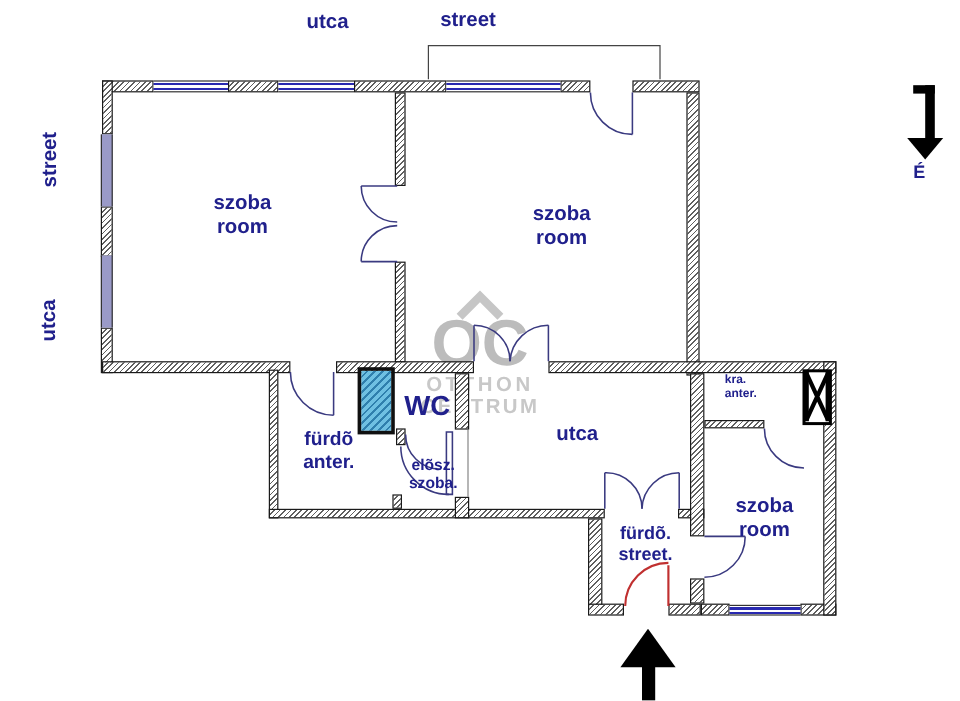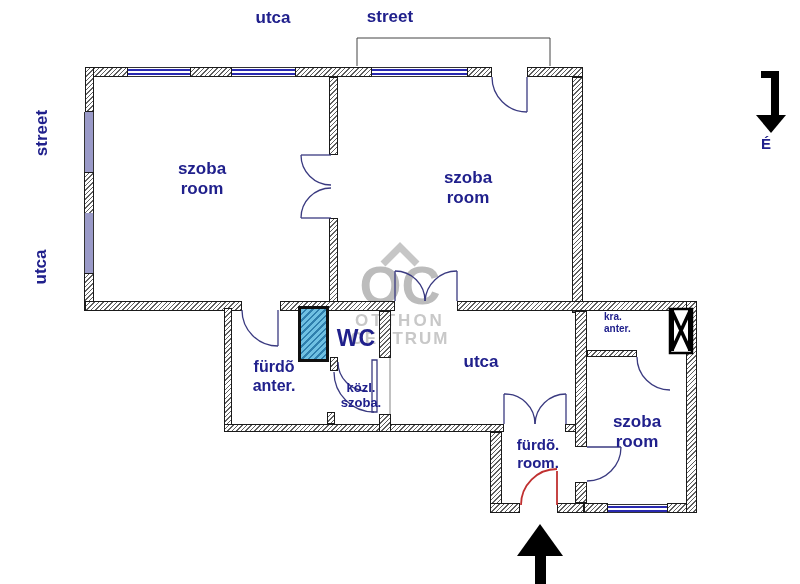--- a/index.html
+++ b/index.html
@@ -158,27 +158,27 @@
   <div class="lbl" style="left:592px;top:412px;width:90px;font-size:17px">
     <span class="ln">szoba</span>
     <span class="ln">room</span>
   </div>
   <div class="lbl" style="left:228px;top:358px;width:92px;font-size:16px">
     <span class="ln">fürdõ</span>
     <span class="ln">anter.</span>
   </div>
   <div class="lbl" style="left:331px;top:325px;width:50px;font-size:23px">WC</div>
   <div class="lbl" style="left:330px;top:380px;width:62px;font-size:13px">
-    <span class="ln">közl.</span>
+    <span class="ln">elõsz.</span>
     <span class="ln">szoba.</span>
   </div>
   <div class="lbl" style="left:449px;top:352px;width:64px;font-size:17px">utca</div>
   <div class="lbl" style="left:502px;top:436px;width:72px;font-size:15px">
     <span class="ln">fürdõ.</span>
-    <span class="ln">room.</span>
+    <span class="ln">street.</span>
   </div>
   <div class="lbl" style="left:604px;top:311px;width:44px;font-size:10px;text-align:left">
     <span class="ln">kra.</span>
     <span class="ln">anter.</span>
   </div>
   <div class="lbl" style="left:752px;top:135px;width:28px;font-size:15px">É</div>
 
 </div>
 
 </body></html>

